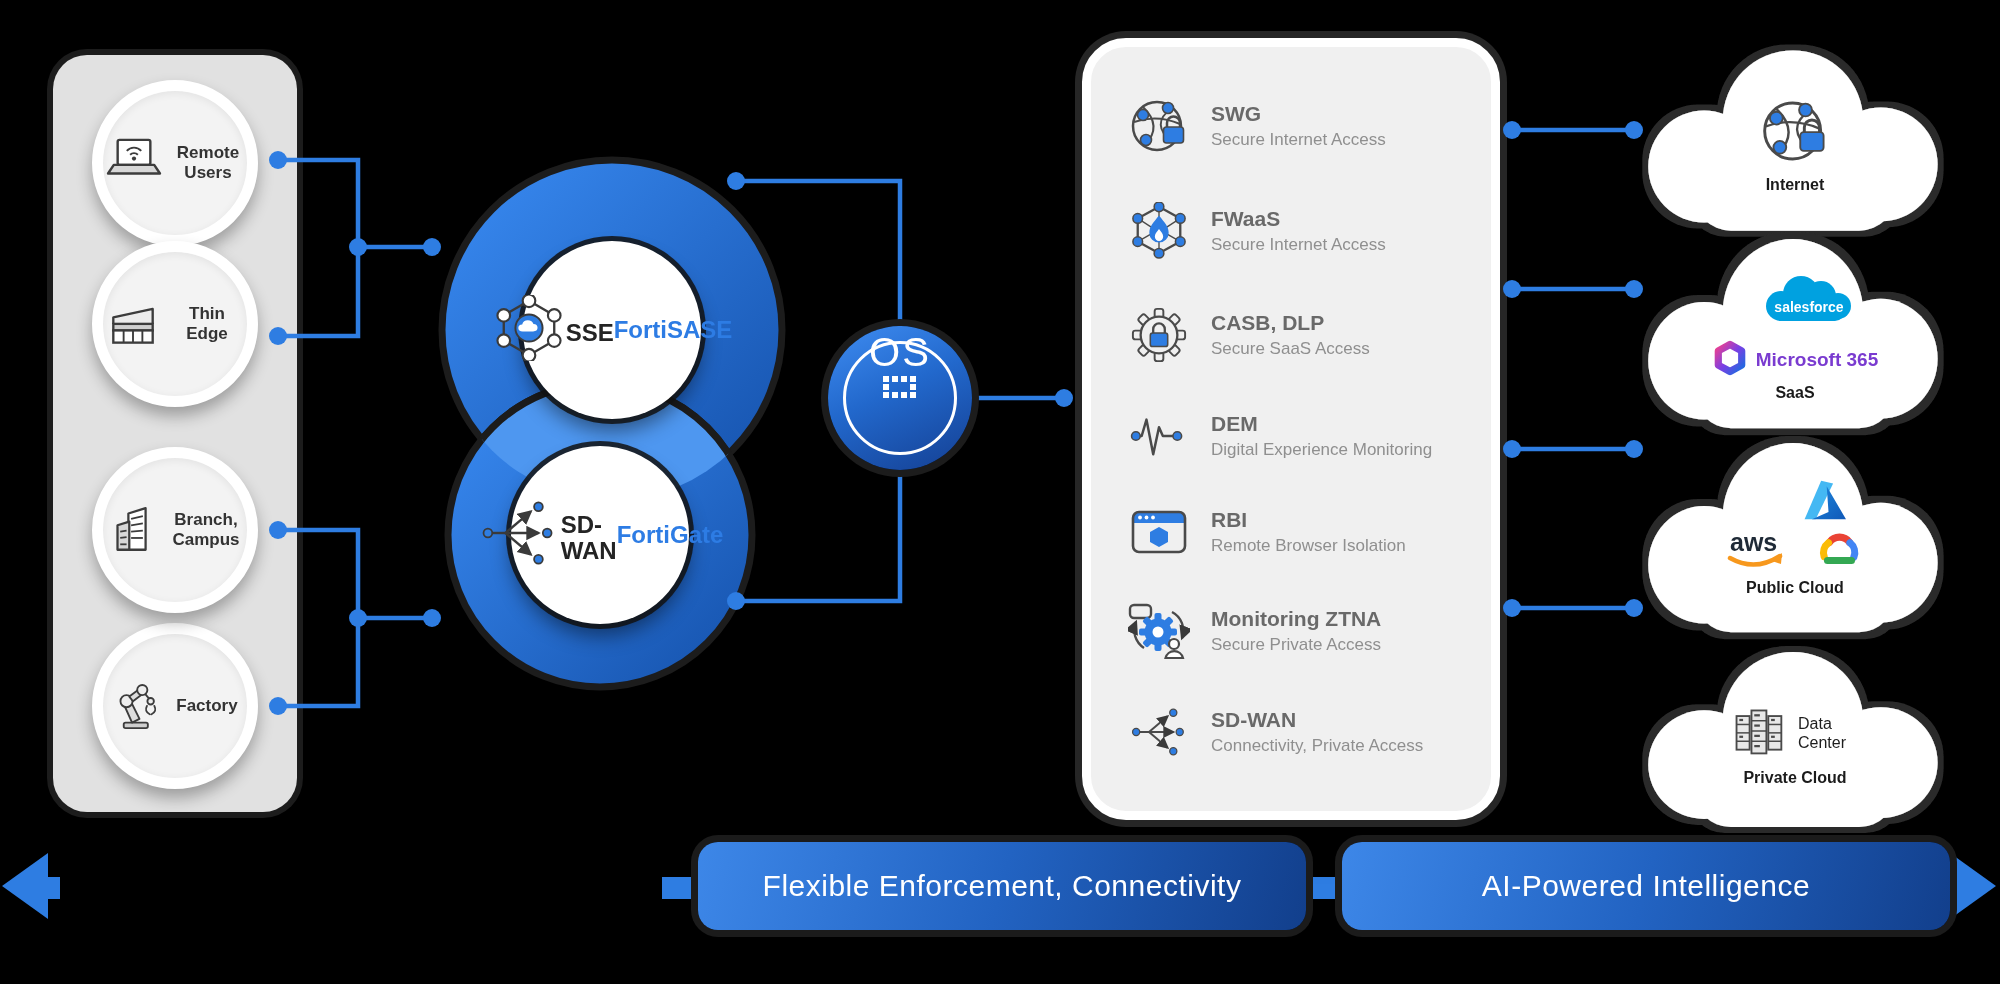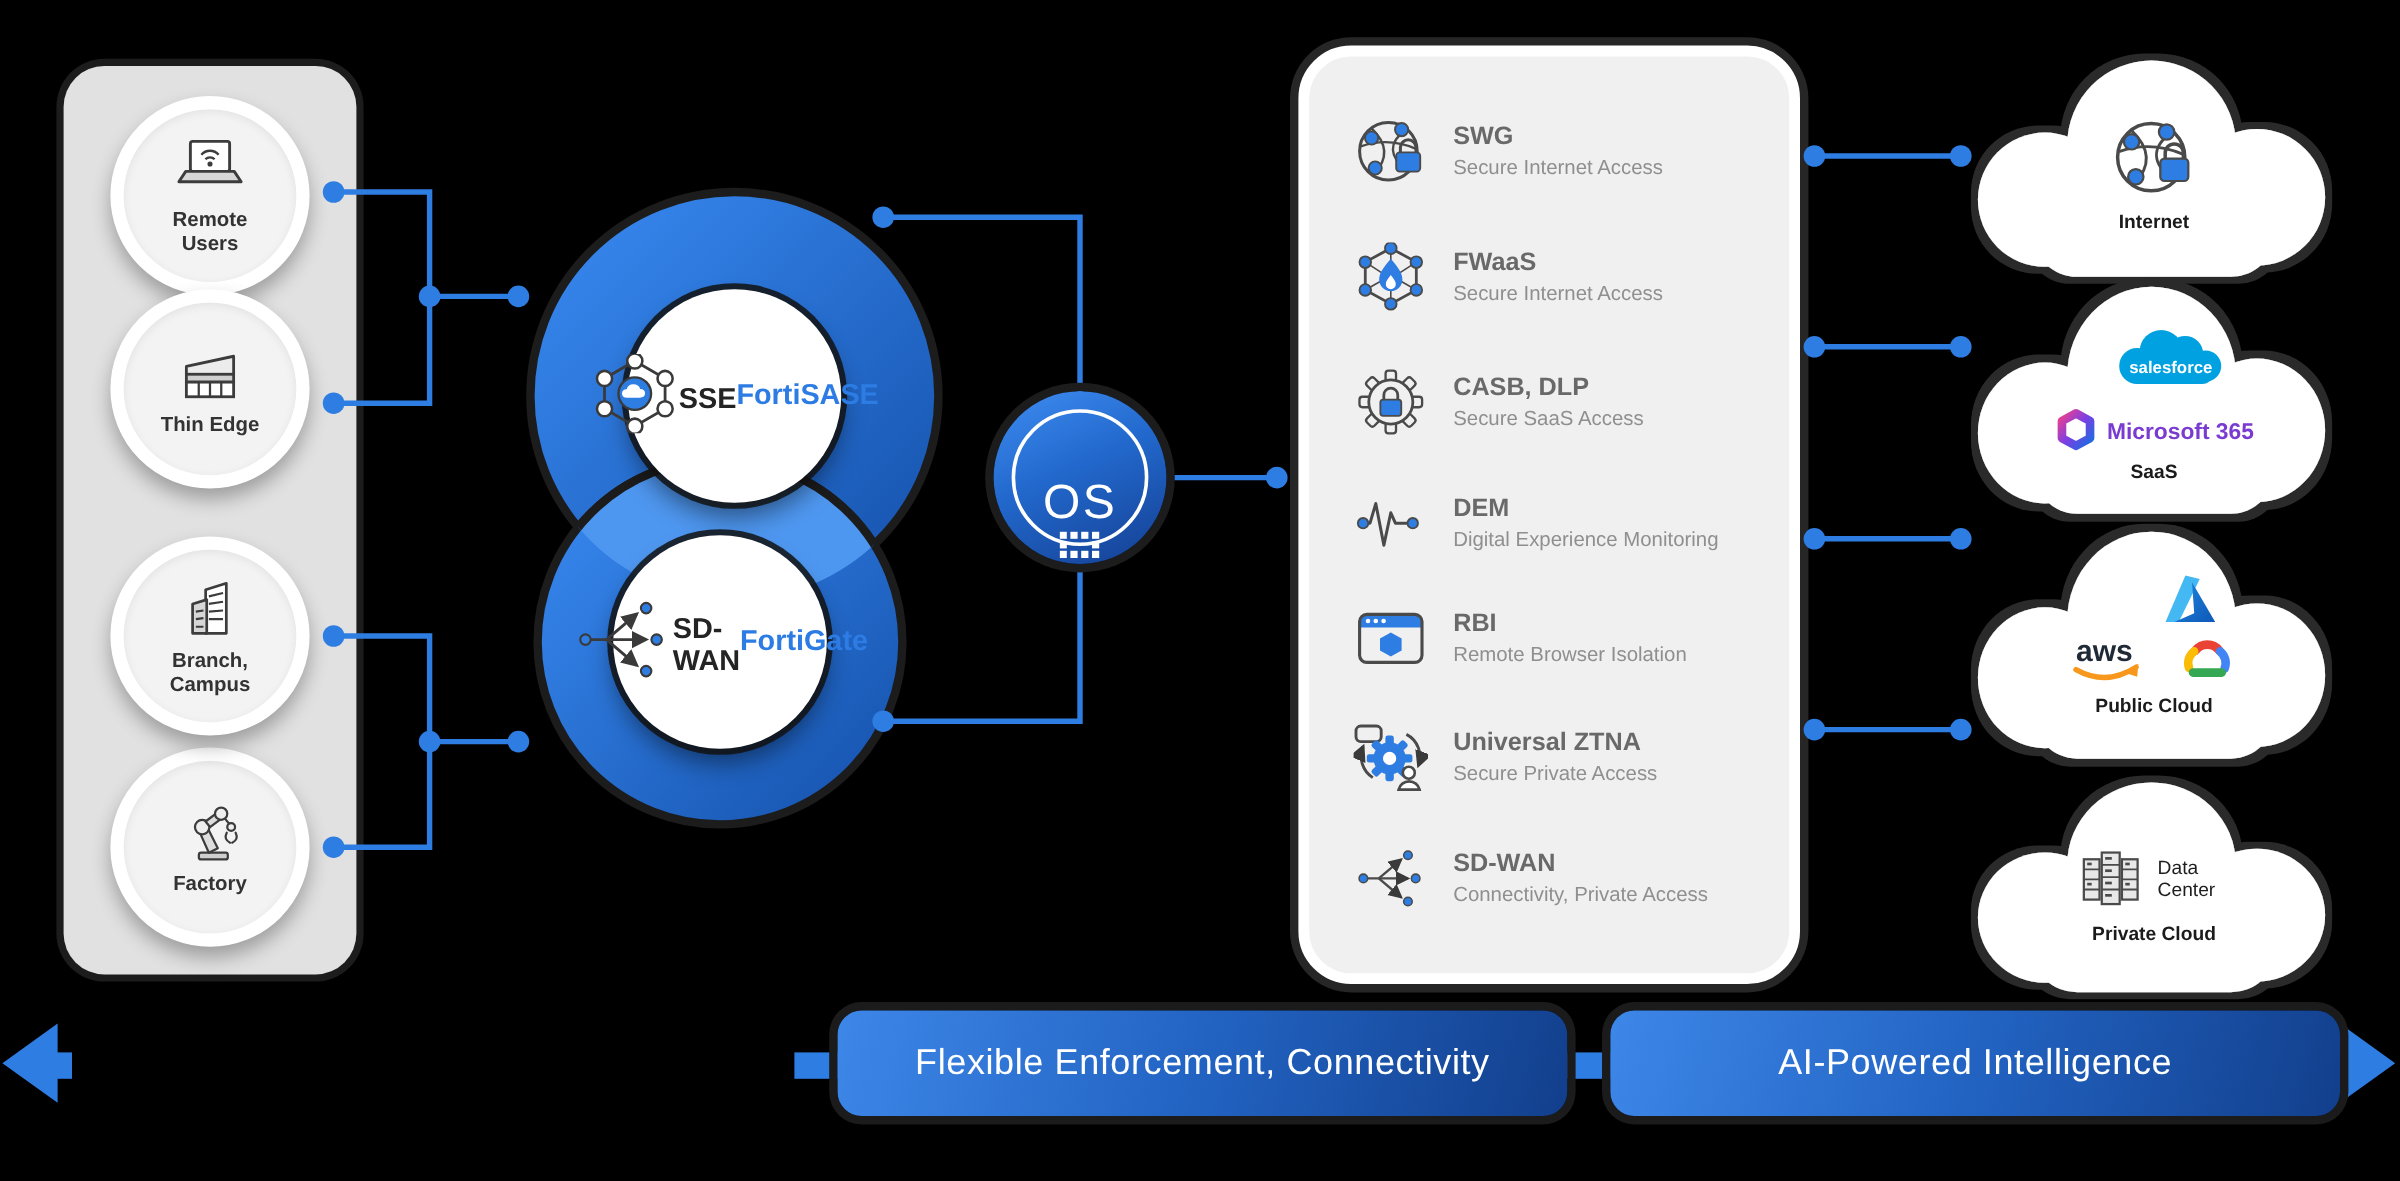--- a/index.html
+++ b/index.html
@@ -6,34 +6,34 @@
   .canvas{position:relative;width:2000px;height:984px;background:#000;overflow:hidden;
           font-family:"Liberation Sans",sans-serif;}
   .abs{position:absolute;}
 
   
   .edge-panel{left:53px;top:55px;width:244px;height:757px;background:#e1e1e1;
               border-radius:34px;box-shadow:0 0 0 6px #1c1c1c;}
   .edge-circle{position:absolute;left:39px;width:166px;height:166px;border-radius:50%;
                background:#f3f3f3;border:11px solid #fff;box-sizing:border-box;
                box-shadow:0 9px 16px rgba(0,0,0,.30), inset 0 2px 8px rgba(0,0,0,.07);
-               display:flex;flex-direction:column;align-items:center;justify-content:center;gap:4px;}
+               display:flex;align-items:center;justify-content:center;gap:4px;}
   .edge-label{font-size:17px;font-weight:700;color:#333;text-align:center;line-height:1.15;width:104px;}
 
   
   .inner-circle{position:absolute;width:178px;height:178px;border-radius:50%;background:#fff;
                 box-shadow:0 0 0 5px rgba(18,18,18,.85),0 12px 20px rgba(0,0,0,.45);
                 display:flex;align-items:center;justify-content:center;z-index:6;}
   .core-title{font-size:24px;font-weight:800;color:#242424;margin-top:6px;line-height:1.1;}
   .core-product{font-size:24px;font-weight:800;color:#2d7ce4;line-height:1.2;}
 
   .os-circle{left:828px;top:326px;width:144px;height:144px;border-radius:50%;
              background:linear-gradient(155deg,#3f8df2 0%,#2268cc 45%,#143f92 100%);
              box-shadow:0 0 0 7px #1c1c1c;z-index:6;
-             display:flex;flex-direction:column;align-items:center;justify-content:flex-end;}
+             display:flex;flex-direction:column;align-items:center;justify-content:flex-start;}
   .os-ring{position:absolute;inset:15px;border:3px solid #fff;border-radius:50%;}
   .os-text{font-size:40px;color:#fff;letter-spacing:2px;line-height:1;margin-top:6px;}
 
   
   .svc-panel{left:1082px;top:38px;width:418px;height:782px;background:#f0f0f0;
              border:9px solid #fff;border-radius:44px;box-sizing:border-box;
              box-shadow:0 0 0 7px #262626,16px 20px 36px rgba(0,0,0,.55);
              display:flex;flex-direction:column;justify-content:space-around;
              padding:26px 10px 30px 34px;z-index:2;}
   .svc-row{display:flex;align-items:center;gap:18px;}
@@ -355,21 +355,21 @@
             <rect x="-3.5" y="-19" width="7" height="8" rx="2" transform="translate(30,30) rotate(270)"></rect>
             <rect x="-3.5" y="-19" width="7" height="8" rx="2" transform="translate(30,30) rotate(315)"></rect>
           </g>
           <circle cx="30" cy="30" r="13.5" fill="#2e7de2"></circle>
           <circle cx="30" cy="30" r="5.5" fill="#fff"></circle>
           <circle cx="46" cy="42" r="5" fill="#fff" stroke="#4a4a4a" stroke-width="2.2"></circle>
           <path d="M37.5 56 a9 9 0 0 1 17.5 0 z" fill="#fff" stroke="#4a4a4a" stroke-width="2.2"></path>
         </svg>
       </div>
       <div class="svc-text">
-        <div class="svc-title">Universal ZTNA</div>
+        <div class="svc-title">Monitoring ZTNA</div>
         <div class="svc-sub">Secure Private Access</div>
       </div>
     </div>
 
     <div class="svc-row">
       <div class="svc-icon">
         <svg width="60" height="52" viewBox="0 0 84 72">
           <line x1="14" y1="36" x2="28" y2="36" stroke="#4a4a4a" stroke-width="2.8"></line>
           <path d="M28 36 L54 14" stroke="#4a4a4a" stroke-width="2.8" fill="none" marker-end="url(#arrw)"></path>
           <path d="M28 36 L62 36" stroke="#4a4a4a" stroke-width="2.8" fill="none" marker-end="url(#arrw)"></path>

